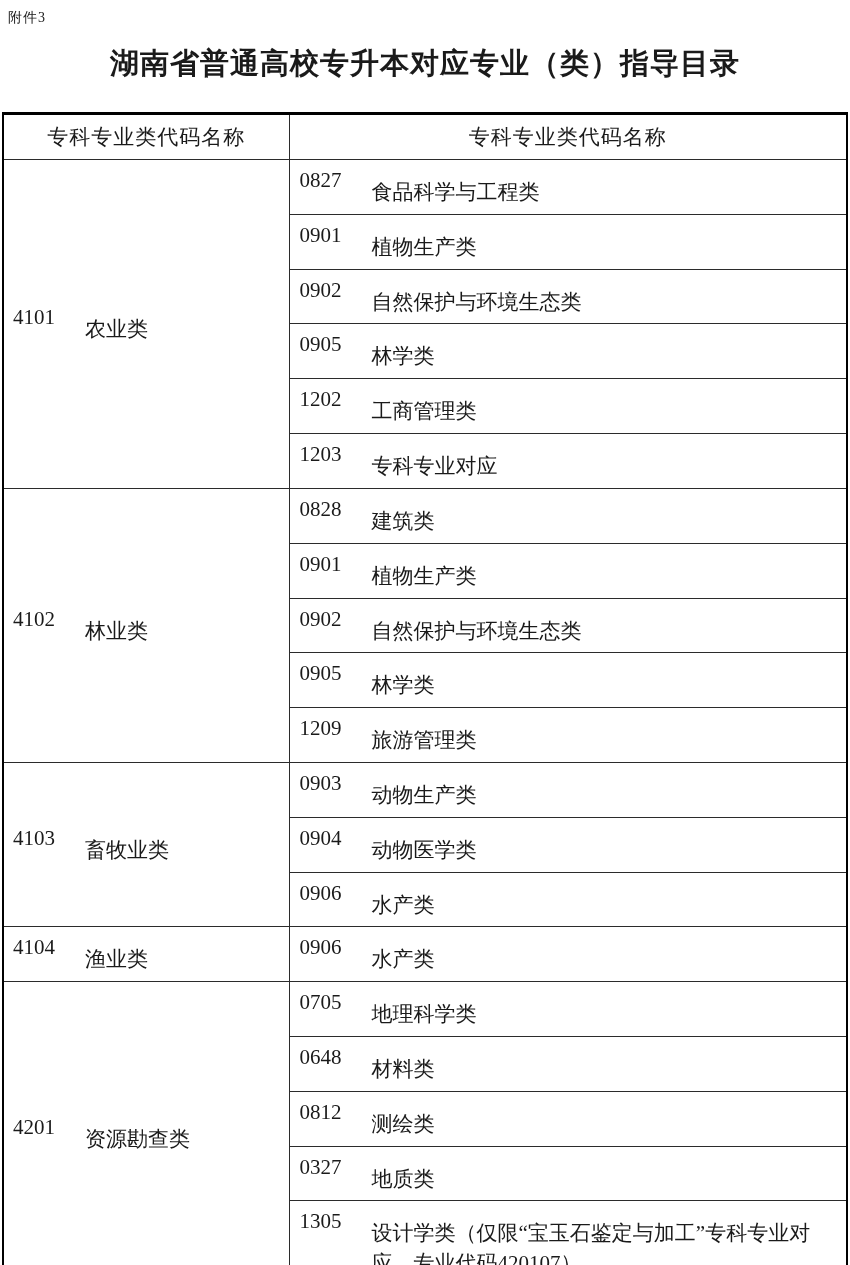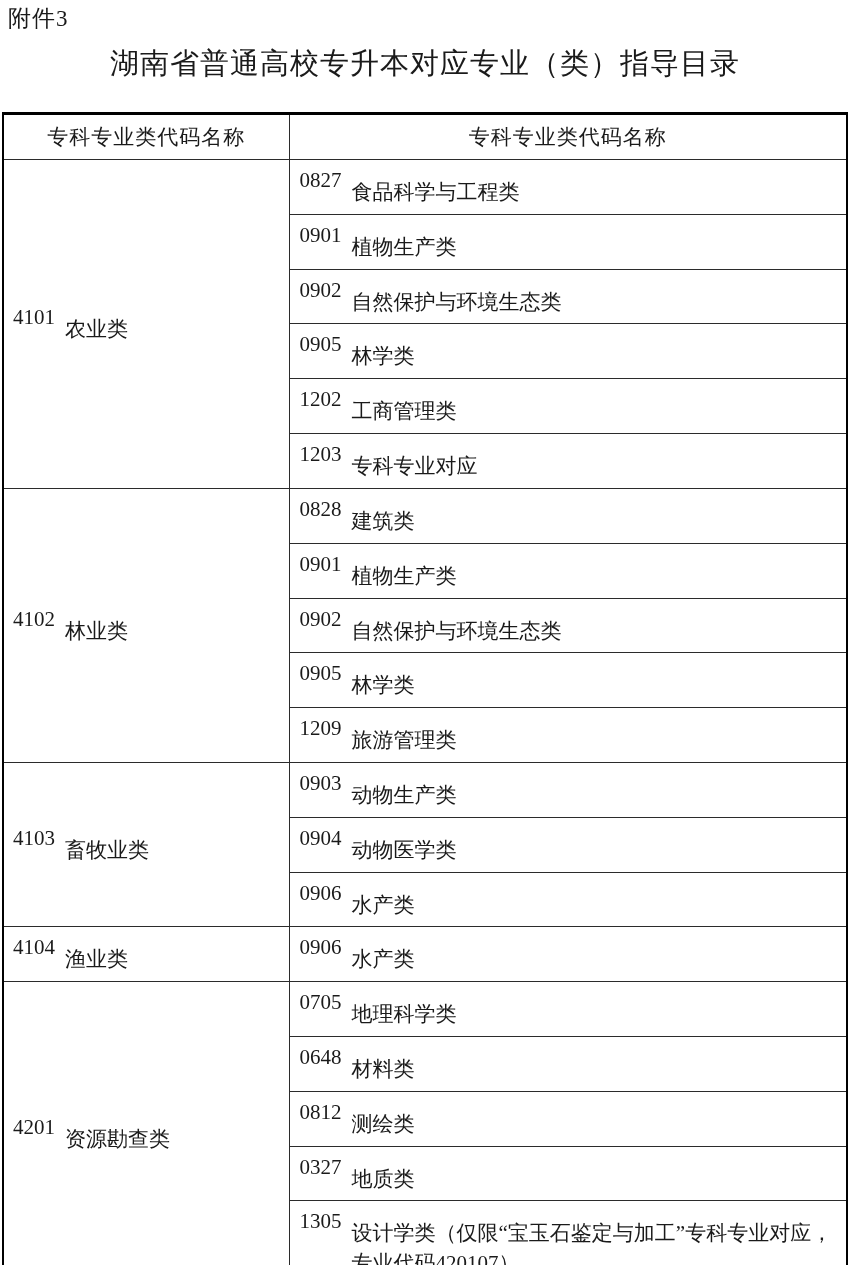--- a/index.html
+++ b/index.html
@@ -12,33 +12,33 @@
   body {
     width: 850px;
     height: 1265px;
     position: relative;
     background: var(--bg-color);
     color: var(--text-color);
     font-family: "Liberation Serif", "DejaVu Serif", serif;
   }
   .attachment {
     position: absolute;
-    top: 3px;
+    top: 9px;
     left: 8px;
-    font-size: 23px;
+    font-size: 14px;
     letter-spacing: 1px;
   }
   .title {
     position: absolute;
     top: 44px;
     left: 0;
     width: 100%;
     text-align: center;
     font-size: 29px;
-    font-weight: normal;
+    font-weight: bold;
     letter-spacing: 1px;
     margin: 0;
   }
   table.majors {
     position: absolute;
     top: 112px;
     left: 2px;
     width: 846px;
     border-collapse: collapse;
     table-layout: fixed;
@@ -64,21 +64,21 @@
     display: flex;
     align-items: flex-start;
     font-size: 21px;
     line-height: 1.42;
     padding: 6px 8px 6px 10px;
   }
   .group-cell .cell-flex { padding-left: 9px; justify-content: space-between; }
   .code {
     flex: none;
     width: 46px;
-    margin-right: 6px;
+    margin-right: 26px;
     font-variant-numeric: lining-nums;
   }
   .name { flex: 1; margin-top: 12px; }
 </style>
 </head>
 <body>
 
 <div class="attachment">附件3</div>
 
 <h1 class="title">湖南省普通高校专升本对应专业（类）指导目录</h1>

